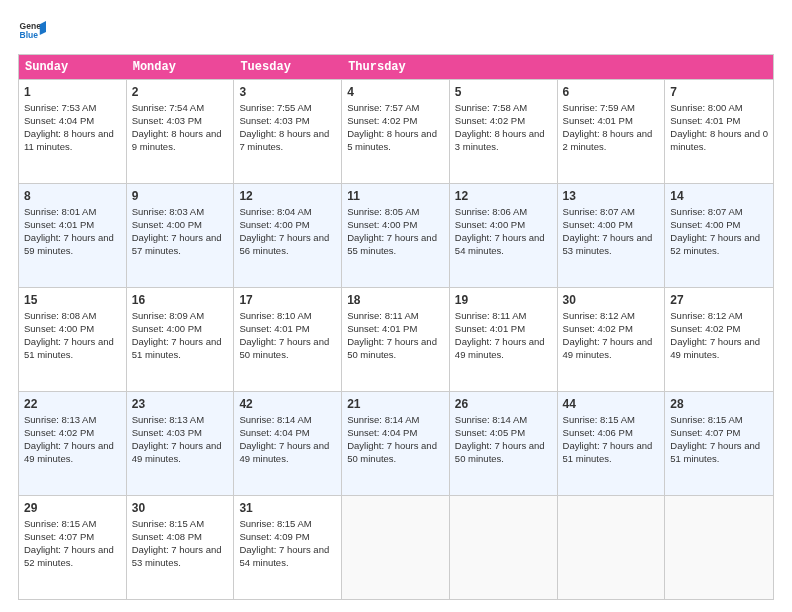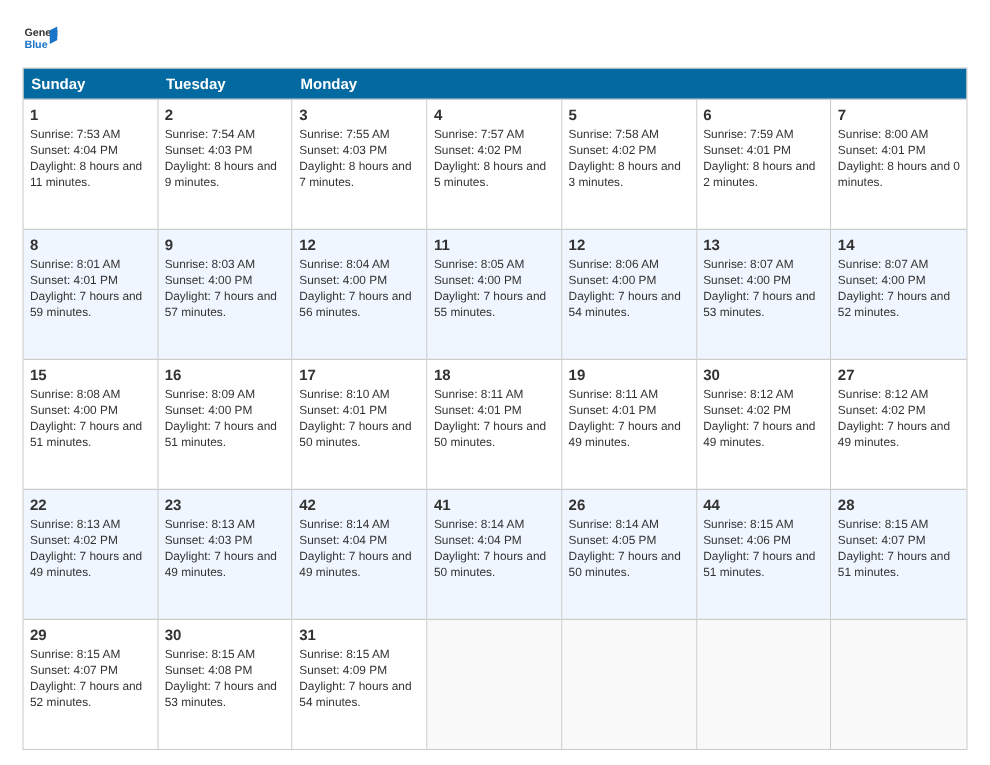--- a/index.html
+++ b/index.html
@@ -47,21 +47,22 @@
     }
     .calendar {
       flex: 1;
       display: flex;
       flex-direction: column;
       border: 1px solid #ccc;
     }
     .cal-header {
       display: grid;
       grid-template-columns: repeat(7, 1fr);
-      background: #0369a1;
+      background: #ec4899;
+      font-family: Liberation Mono, monospace;
     }
     .cal-header-cell {
       color: #fff;
       font-weight: bold;
       font-size: 12px;
       padding: 5px 6px;
       text-align: left;
     }
     .cal-body {
       display: flex;
@@ -114,22 +115,23 @@
     </div>
     <div class="title-block">
       <div class="month-title"></div>
       <div class="location"></div>
     </div>
   </div>
 
   <div class="calendar">
     <div class="cal-header">
     <div class="cal-header-cell">Sunday</div>
+        <div class="cal-header-cell">Monday</div>
         <div class="cal-header-cell">Tuesday</div>
-        <div class="cal-header-cell">Monday</div>
+        <div class="cal-header-cell">Thursday</div>
       </div>
     <div class="cal-body">
     <div class="cal-row">
           <div class="cal-cell">
             <span class="day-num">1</span>
             <div>Sunrise: 7:53 AM<br>Sunset: 4:04 PM<br>Daylight: 8 hours and 11 minutes.</div>
           </div>
           <div class="cal-cell">
             <span class="day-num">2</span>
             <div>Sunrise: 7:54 AM<br>Sunset: 4:03 PM<br>Daylight: 8 hours and 9 minutes.</div>
@@ -222,21 +224,21 @@
           </div>
           <div class="cal-cell">
             <span class="day-num">23</span>
             <div>Sunrise: 8:13 AM<br>Sunset: 4:03 PM<br>Daylight: 7 hours and 49 minutes.</div>
           </div>
           <div class="cal-cell">
             <span class="day-num">42</span>
             <div>Sunrise: 8:14 AM<br>Sunset: 4:04 PM<br>Daylight: 7 hours and 49 minutes.</div>
           </div>
           <div class="cal-cell">
-            <span class="day-num">41</span>
+            <span class="day-num">21</span>
             <div>Sunrise: 8:14 AM<br>Sunset: 4:04 PM<br>Daylight: 7 hours and 50 minutes.</div>
           </div>
           <div class="cal-cell">
             <span class="day-num">26</span>
             <div>Sunrise: 8:14 AM<br>Sunset: 4:05 PM<br>Daylight: 7 hours and 50 minutes.</div>
           </div>
           <div class="cal-cell">
             <span class="day-num">44</span>
             <div>Sunrise: 8:15 AM<br>Sunset: 4:06 PM<br>Daylight: 7 hours and 51 minutes.</div>
           </div>

